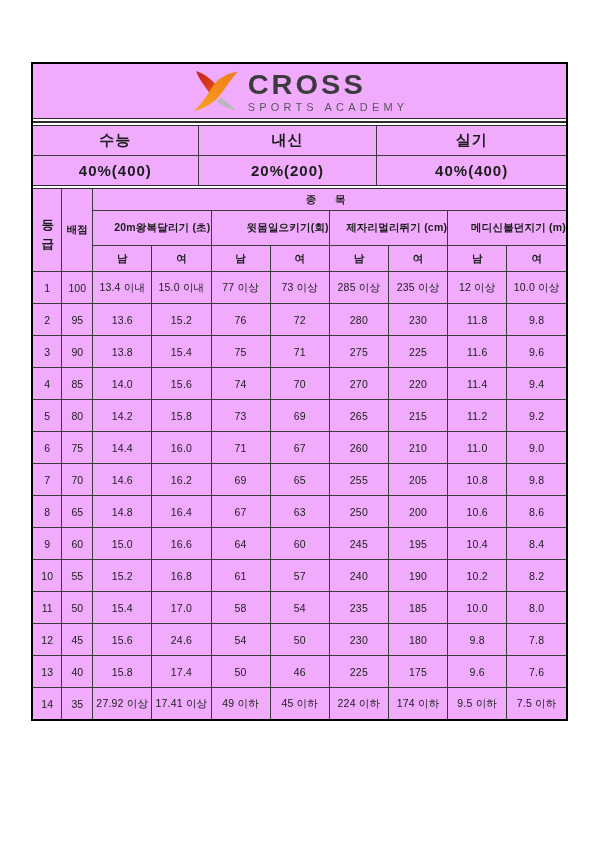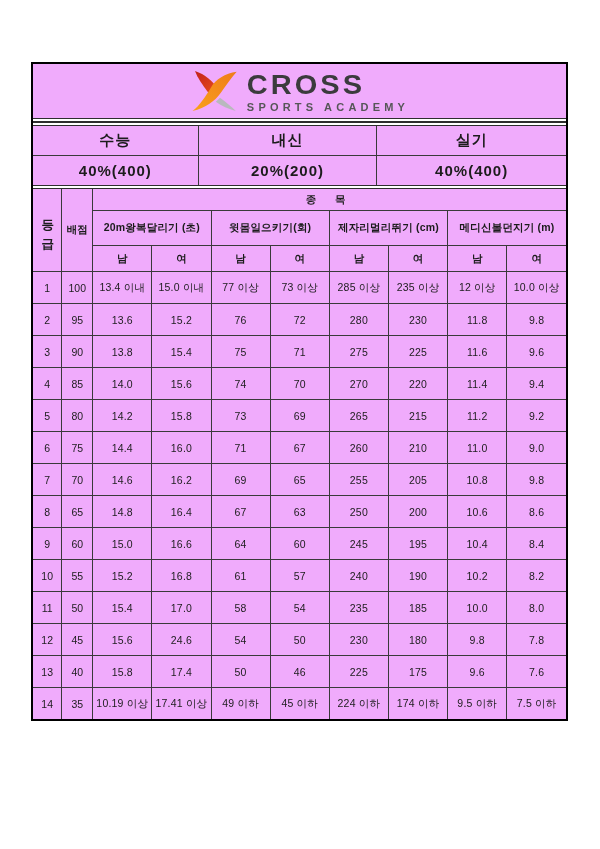--- a/index.html
+++ b/index.html
@@ -13,41 +13,41 @@
     border:2px solid #000;background:#f0abfc;box-sizing:border-box;
   }
   
   .sep{height:2px;border-top:1px solid #2e2e2e;border-bottom:1px solid #2e2e2e;background:#fff;}
 
   
   .logo-row{height:54px;display:flex;align-items:center;justify-content:center;}
   .logo-x{width:50px;height:42px;margin-right:7px;flex:0 0 auto;}
   .logo-text{display:flex;flex-direction:column;align-items:flex-start;line-height:1;}
   .logo-brand{font-size:29px;font-weight:900;letter-spacing:3px;color:#3b3b3d;transform:scaleY(0.95);}
-  .logo-sub{font-size:11px;font-weight:bold;letter-spacing:4.2px;color:#565658;margin-top:3px;}
+  .logo-sub{font-size:11px;font-weight:normal;letter-spacing:4.2px;color:#565658;margin-top:3px;}
 
   
   .title-row{height:42px;display:flex;align-items:center;justify-content:center;
     font-size:21px;font-weight:bold;letter-spacing:3px;color:#141414;}
 
   table{border-collapse:collapse;width:100%;table-layout:fixed;border:hidden;}
   td{border:1px solid #3a3a3a;text-align:center;vertical-align:middle;padding:0;
      white-space:nowrap;overflow:hidden;}
 
   
   .ratio-table td{height:29px;font-size:15px;font-weight:bold;letter-spacing:1px;}
 
   
   .mt td{font-size:10.5px;}
   .mt .r-top td{height:21px;}
   .mt .r-event td{height:34px;}
   .mt .r-gender td{height:25px;}
   .mt .r-data td{height:31px;}
   .cell-jongmok{font-weight:bold;font-size:11.5px;letter-spacing:8px;}
-  .cell-event{font-weight:bold;font-size:10.5px;letter-spacing:0.2px;}
+  .cell-event{font-weight:bold;font-size:10.5px;letter-spacing:0.2px;text-align:right;}
   .cell-gender{font-weight:bold;font-size:11px;}
   .c-grade{font-size:13px;}
   .c-points{font-size:14px;}
   .c-val{font-size:10.5px;letter-spacing:0.2px;}
   .v-label{writing-mode:vertical-rl;text-orientation:upright;letter-spacing:7px;
     font-weight:bold;font-size:12.5px;display:inline-block;}
   .cell-bae{font-weight:bold;font-size:12.5px;}
 </style>
 </head>
 <body>
@@ -294,21 +294,21 @@
           <td class="c-val">50</td>
           <td class="c-val">46</td>
           <td class="c-val">225</td>
           <td class="c-val">175</td>
           <td class="c-val">9.6</td>
           <td class="c-val">7.6</td>
         </tr>
         <tr class="r-data">
           <td class="c-grade">14</td>
           <td class="c-points">35</td>
-          <td class="c-val">10.19 이상</td>
+          <td class="c-val">27.92 이상</td>
           <td class="c-val">17.41 이상</td>
           <td class="c-val">49 이하</td>
           <td class="c-val">45 이하</td>
           <td class="c-val">224 이하</td>
           <td class="c-val">174 이하</td>
           <td class="c-val">9.5 이하</td>
           <td class="c-val">7.5 이하</td>
         </tr>
       </tbody>
   </table>

